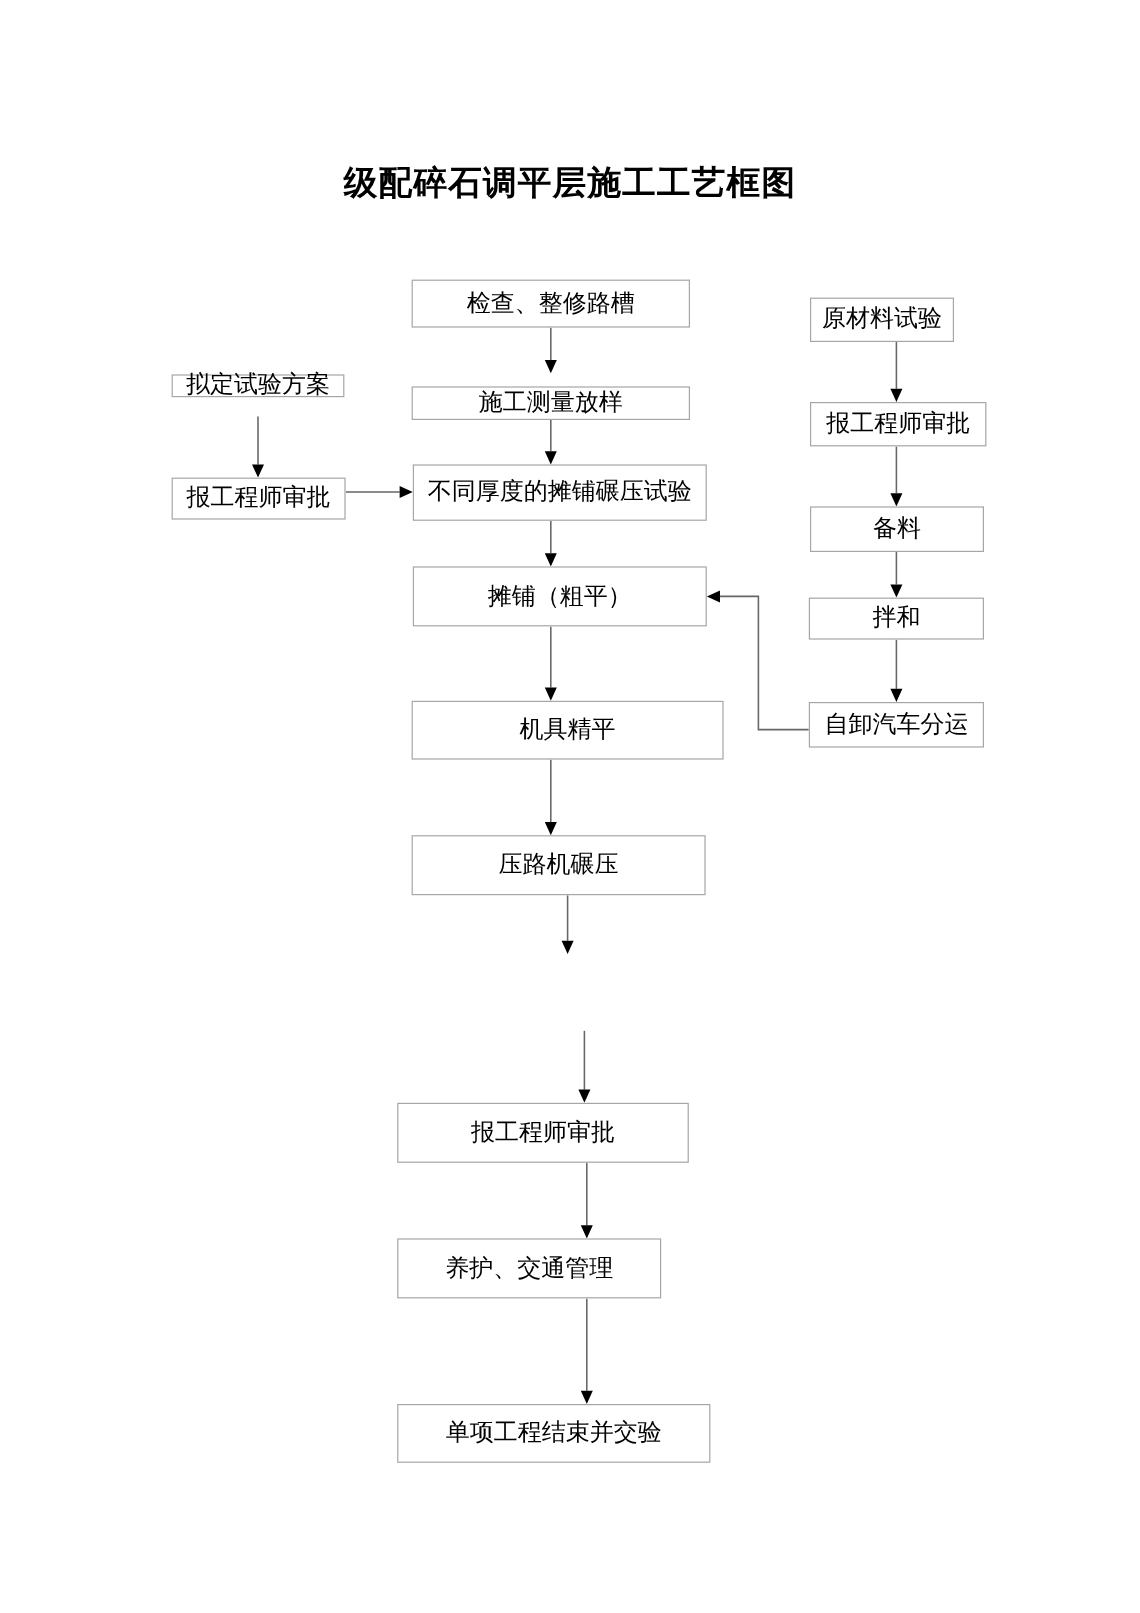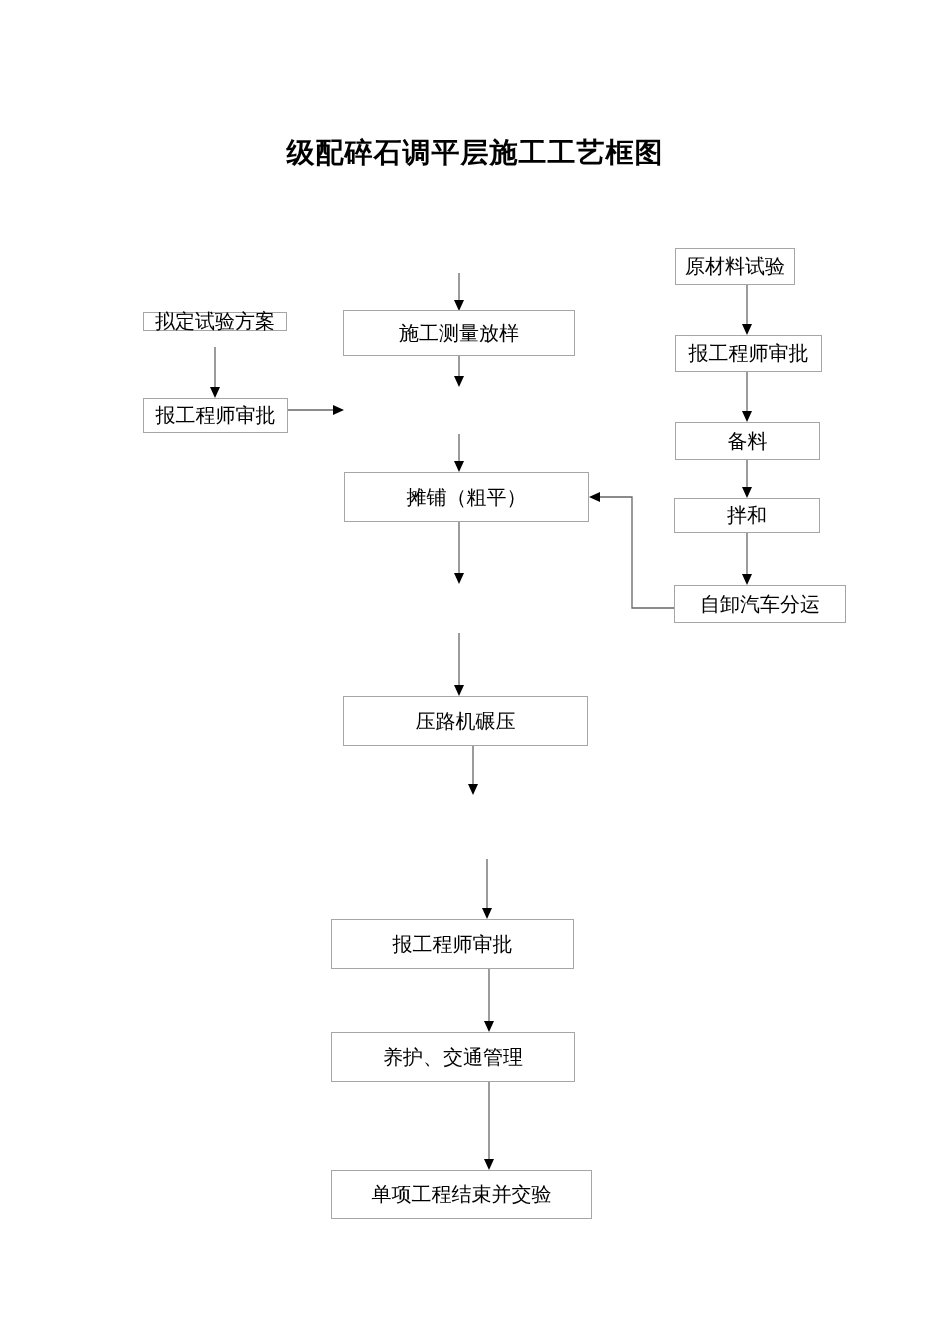--- a/index.html
+++ b/index.html
@@ -124,29 +124,32 @@
       <line x1="747" y1="533" x2="747" y2="574"></line>
         <polygon points="747,585 742,574 752,574"></polygon>
     </g>
 
     <g>
       <polyline points="674,608 632,608 632,497 600,497"></polyline>
         <polygon points="589,497 600,492 600,502"></polygon>
     </g>
   </svg>
 
-  <div class="node" style="left:343px; top:310px; width:232px; height:46px">施工测量放样</div>
+  <div class="node" style="left:343px; top:233px; width:232px; height:40px">检查、整修路槽</div>
+  <div class="node" style="left:343px; top:322px; width:232px; height:28px">施工测量放样</div>
+  <div class="node" style="left:344px; top:387px; width:245px; height:47px">不同厚度的摊铺碾压试验</div>
   <div class="node" style="left:344px; top:472px; width:245px; height:50px">摊铺（粗平）</div>
+  <div class="node" style="left:343px; top:584px; width:260px; height:49px">机具精平</div>
   <div class="node" style="left:343px; top:696px; width:245px; height:50px">压路机碾压</div>
   <div class="node" style="left:331px; top:919px; width:243px; height:50px">报工程师审批</div>
-  <div class="node" style="left:331px; top:1032px; width:244px; height:50px">养护、交通管理</div>
+  <div class="node" style="left:331px; top:1032px; width:220px; height:50px">养护、交通管理</div>
   <div class="node" style="left:331px; top:1170px; width:261px; height:49px">单项工程结束并交验</div>
 
   <div class="node" style="left:143px; top:312px; width:144px; height:19px">拟定试验方案</div>
   <div class="node" style="left:143px; top:398px; width:145px; height:35px">报工程师审批</div>
 
   <div class="node" style="left:675px; top:248px; width:120px; height:37px">原材料试验</div>
   <div class="node" style="left:675px; top:335px; width:147px; height:37px">报工程师审批</div>
   <div class="node" style="left:674px; top:498px; width:146px; height:35px">拌和</div>
   <div class="node" style="left:675px; top:422px; width:145px; height:38px">备料</div>
-  <div class="node" style="left:674px; top:585px; width:172px; height:38px">自卸汽车分运</div>
+  <div class="node" style="left:674px; top:585px; width:146px; height:38px">自卸汽车分运</div>
 
 </div>
 
 </body></html>

